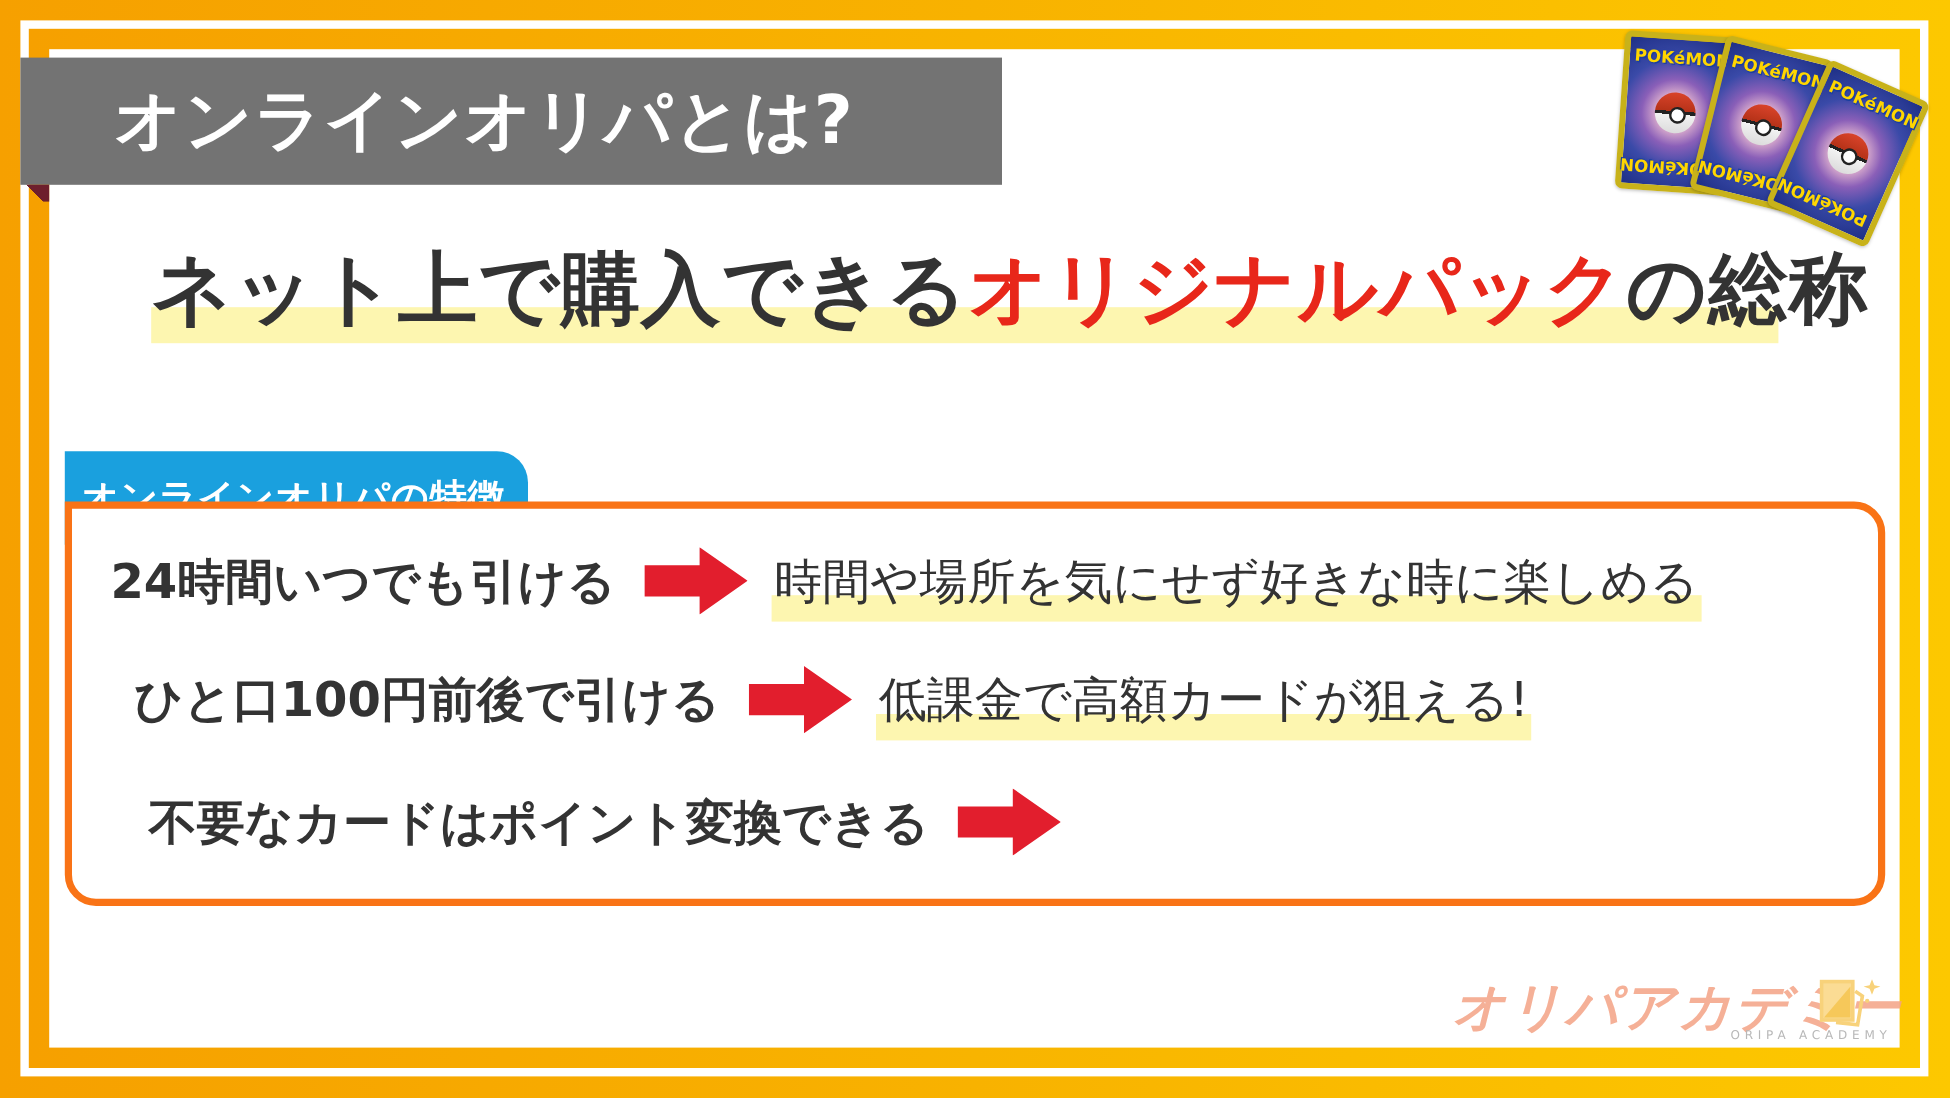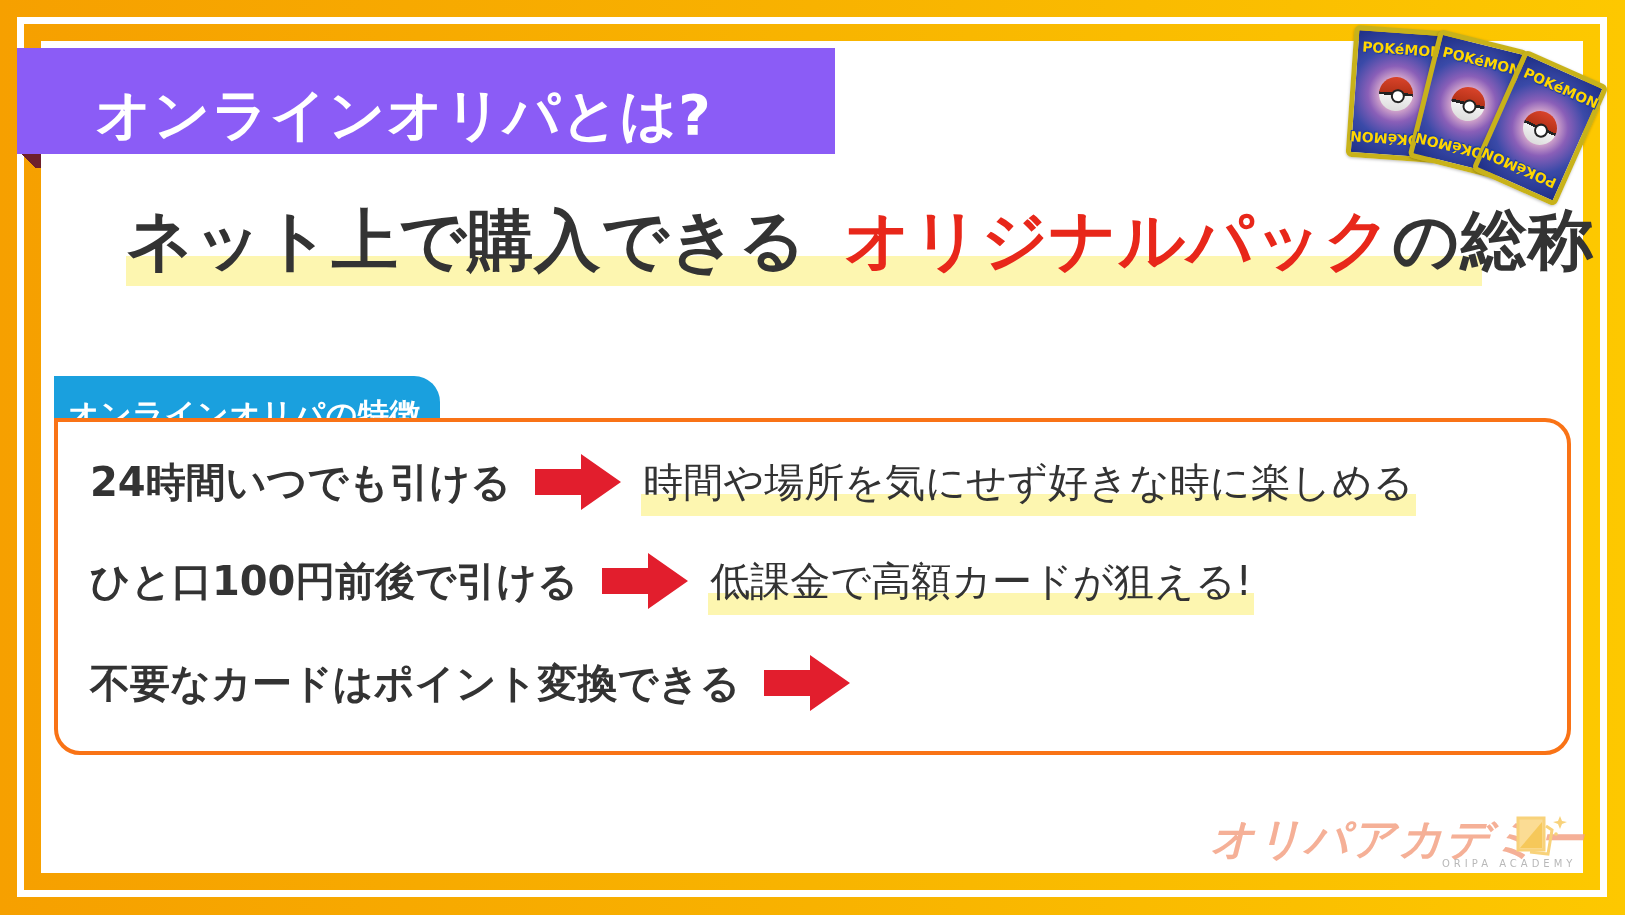--- a/index.html
+++ b/index.html
@@ -20,22 +20,22 @@
     background: linear-gradient(90deg, #f6a000 0%, #f8b400 50%, #fdc800 100%);
   }
   .content {
     position: absolute; left: 41px; top: 41px; width: 1542px; height: 832px;
     background: #fff;
   }
 
   
   .title-banner {
     position: absolute; left: 17px; top: 48px; width: 818px; height: 106px;
-    background: #8b5cf6;
-    display: flex; align-items: flex-end;
+    background: #737373;
+    display: flex; align-items: center;
   }
   .title-text {
     margin-left: 78px;
     color: #fff; font-weight: bold; font-size: 56px; letter-spacing: 1px;
   }
   .fold-cover {
     position: absolute; left: 17px; top: 154px; width: 24px; height: 14px;
     background: linear-gradient(45deg, transparent 50%, #6e1f2c 50%);
   }
 
@@ -71,44 +71,44 @@
   .headline {
     position: absolute; left: 126px; top: 196px; height: 90px;
     display: flex; align-items: center;
   }
   .headline-hl {
     position: absolute; left: 126px; top: 256px; width: 1356px; height: 30px; background: #fdf6b0;
   }
   .headline-text {
     position: relative; font-weight: bold; font-size: 66px; color: #333; letter-spacing: 1px; white-space: nowrap;
   }
-  .headline-text .accent { color: #e8271a; margin-left: 37px; }
+  .headline-text .accent { color: #e8271a; }
 
   
   .tab {
     position: absolute; left: 54px; top: 343px; width: 386px; height: 78px;
     background: #1aa0de; border-radius: 0 26px 0 0;
     display: flex; align-items: center; margin-top: 33px;
   }
   .tab-text { margin-left: 14px; color: #fff; font-weight: bold; font-size: 31px; letter-spacing: 0.5px; }
   .feature-box {
     position: absolute; left: 54px; top: 418px; width: 1517px; height: 337px;
-    border: 4px solid #f97316; border-radius: 0 26px 26px 26px; background: #fff;
+    border: 6px solid #f97316; border-radius: 0 26px 26px 26px; background: #fff;
   }
   .row { position: absolute; left: 0; display: flex; align-items: center; height: 70px; white-space: nowrap; }
   .row-left { font-weight: bold; font-size: 40px; color: #333; margin-left: 32px; }
   .arrow { margin: 0 22px 0 24px; width: 86px; height: 56px; flex: none; }
   .row-right { position: relative; font-weight: normal; font-size: 40px; color: #333; }
   .row-right::before {
     content: ""; position: absolute; left: -2px; right: -2px; bottom: -6px; height: 22px; background: #fdf6b0; z-index: 0;
   }
   .row-right span { position: relative; z-index: 1; }
   .row-1 { top: 25px; }
-  .row-2 { top: 124px; }
-  .row-3 { top: 226px; }
+  .row-2 { top: 124px; padding-left: 20px; }
+  .row-3 { top: 226px; padding-left: 32px; }
 
   
   .watermark { position: absolute; left: 1210px; top: 810px; width: 360px; height: 60px; }
   .wm-text {
     position: absolute; left: 0; top: 0;
     font-weight: bold; font-size: 44px; color: #f4a385; opacity: 0.85; letter-spacing: 2px; white-space: nowrap; font-style: italic;
   }
   .wm-sub {
     position: absolute; left: 232px; top: 48px;
     font-size: 10px; color: #b8b8b8; letter-spacing: 4px; white-space: nowrap;

